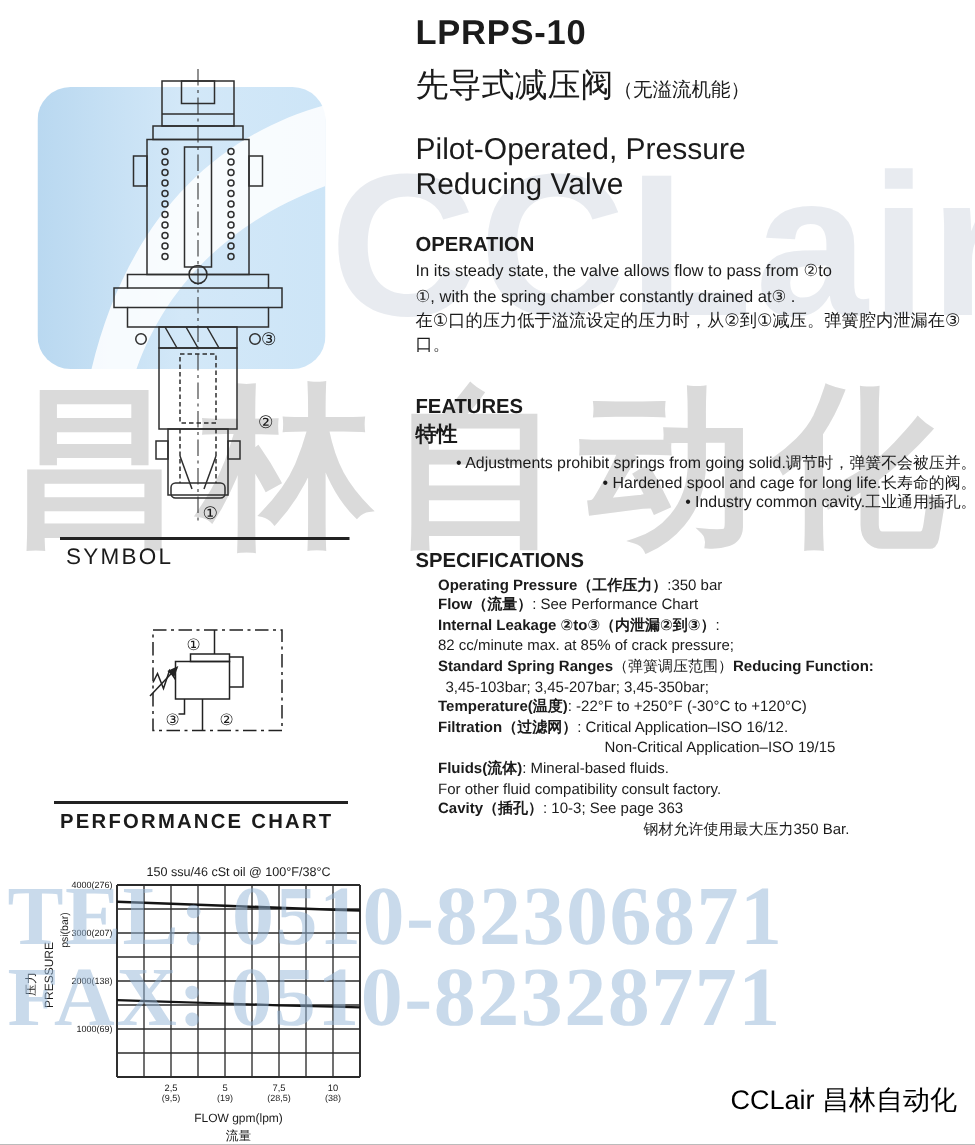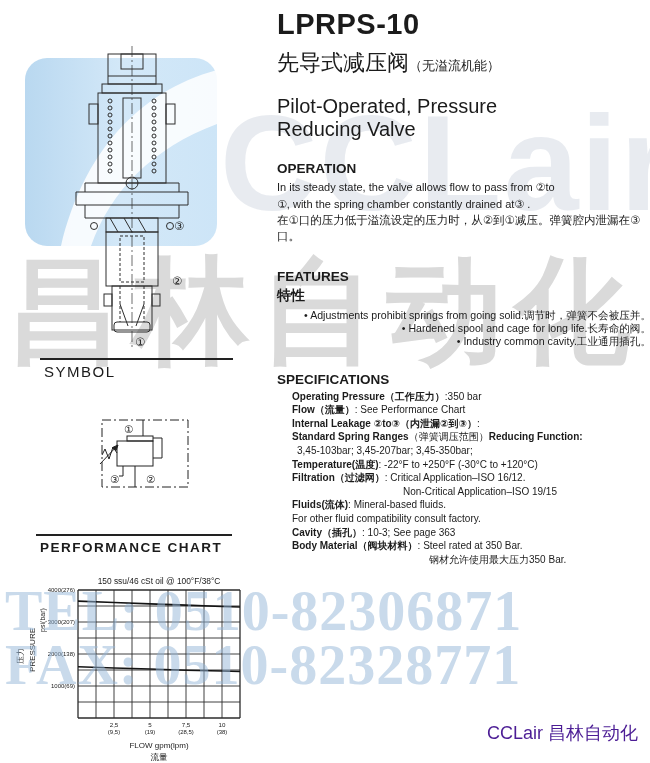--- a/index.html
+++ b/index.html
@@ -12,21 +12,21 @@
              letter-spacing:2px;color:rgba(203,210,222,0.45);white-space:nowrap;}
   .wm-zh{position:absolute;left:6px;top:234px;z-index:0;font-size:116px;font-weight:bold;
          color:#dadada;letter-spacing:11px;white-space:nowrap;}
   .wm-tel,.wm-fax{position:absolute;left:5px;z-index:5;font-family:"Liberation Serif","DejaVu Serif",serif;
          font-weight:bold;font-size:56px;letter-spacing:1px;color:rgba(148,181,216,0.5);white-space:nowrap;pointer-events:none;}
   .wm-tel{top:579px;}
   .wm-fax{top:633px;}
 
   
   .right-col{position:absolute;left:277px;top:8px;width:374px;z-index:2;}
-  .model{font-size:29px;font-weight:bold;letter-spacing:0.5px;margin:0;}
+  .model{font-size:23px;font-weight:bold;letter-spacing:0.5px;margin:0;}
   .title-zh{font-size:22px;margin:7px 0 0 0;font-family:Liberation Serif, serif;}
   .title-zh .paren{font-size:13px;}
   .title-en{font-size:20px;line-height:23px;margin:17px 0 0 0;font-weight:400;}
   .sec-heading{font-size:13.5px;font-weight:bold;margin:0 0 3px 0;}
   .op-block{margin-top:20px;}
   .op-en .line{font-size:11px;line-height:16.5px;}
   .op-zh .line{font-size:11.5px;line-height:16px;}
   .feat-block{margin-top:25px;}
   .zh-sub{font-size:14px;font-weight:bold;margin:1px 0 4px 0;}
   .feat-row{display:flex;justify-content:flex-end;font-size:10.6px;line-height:13.2px;white-space:nowrap;}
@@ -36,21 +36,21 @@
 
   
   .valve-svg{position:absolute;left:50px;top:46px;width:162px;height:304px;z-index:2;}
   .rule-symbol{position:absolute;left:40px;top:358px;width:193px;border-top:2px solid #222;z-index:2;}
   .symbol-heading{position:absolute;left:44px;top:363px;font-size:15px;letter-spacing:1.5px;z-index:2;}
   .symbol-svg{position:absolute;left:98px;top:408px;width:96px;height:86px;z-index:2;}
   .rule-perf{position:absolute;left:36px;top:534px;width:196px;border-top:2px solid #222;z-index:2;}
   .perf-heading{position:absolute;left:40px;top:540px;font-size:13.5px;font-weight:bold;letter-spacing:1.5px;z-index:2;text-align:right;}
   .chart-svg{position:absolute;left:15px;top:574px;width:240px;height:189px;z-index:2;}
 
-  .brand-caption{position:absolute;right:12px;top:721px;font-size:18px;color:#4c1d95;z-index:6;}
+  .brand-caption{position:absolute;right:12px;top:721px;font-size:18px;color:#000000;z-index:6;}
 </style>
 </head>
 <body>
 
 <div class="page">
 
   <div class="wm-logo">
     <svg width="192" height="188" viewBox="0 0 192 188">
       <defs>
         <linearGradient id="lg" x1="0" y1="0" x2="1" y2="0">
@@ -230,29 +230,29 @@
           </div>
         </div>
     </div>
 
     <div class="spec-block">
       <div class="sec-heading">SPECIFICATIONS</div>
       <div id="spec-lines">
           <div class="spec-line"><span class="b">Operating Pressure（工作压力）</span><span>:350 bar</span></div>
           <div class="spec-line"><span class="b">Flow（流量）</span><span>: See Performance Chart</span></div>
           <div class="spec-line"><span class="b">Internal Leakage ②to③（内泄漏②到③）</span><span>:</span></div>
+          <div class="spec-line"><span>82 cc/minute   max. at   85% of crack pressure;</span></div>
           <div class="spec-line"><span class="b">Standard Spring Ranges</span><span>（弹簧调压范围）</span><span class="b">Reducing Function:</span></div>
           <div class="spec-line" style="padding-left: 5px;"><span>3,45-103bar; 3,45-207bar; 3,45-350bar;</span></div>
           <div class="spec-line"><span class="b">Temperature(温度)</span><span>: -22°F to +250°F (-30°C to +120°C)</span></div>
           <div class="spec-line"><span class="b">Filtration（过滤网）</span><span>: Critical Application–ISO 16/12.</span></div>
           <div class="spec-line" style="padding-left: 111px;"><span>Non-Critical Application–ISO 19/15</span></div>
           <div class="spec-line"><span class="b">Fluids(流体)</span><span>: Mineral-based fluids.</span></div>
           <div class="spec-line"><span>For other fluid compatibility consult factory.</span></div>
           <div class="spec-line"><span class="b">Cavity（插孔）</span><span>: 10-3; See page  363</span></div>
-          <div class="spec-line"><span class="b">Body Material（阀块材料）</span><span>: Steel rated at 350 Bar.</span></div>
           <div class="spec-line" style="padding-left: 137px;"><span>钢材允许使用最大压力350 Bar.</span></div>
         </div>
     </div>
   </div>
 
   <div class="wm-tel">TEL: 0510-82306871</div>
   <div class="wm-fax">FAX: 0510-82328771</div>
   <div class="brand-caption">CCLair 昌林自动化</div>
 </div>
 

